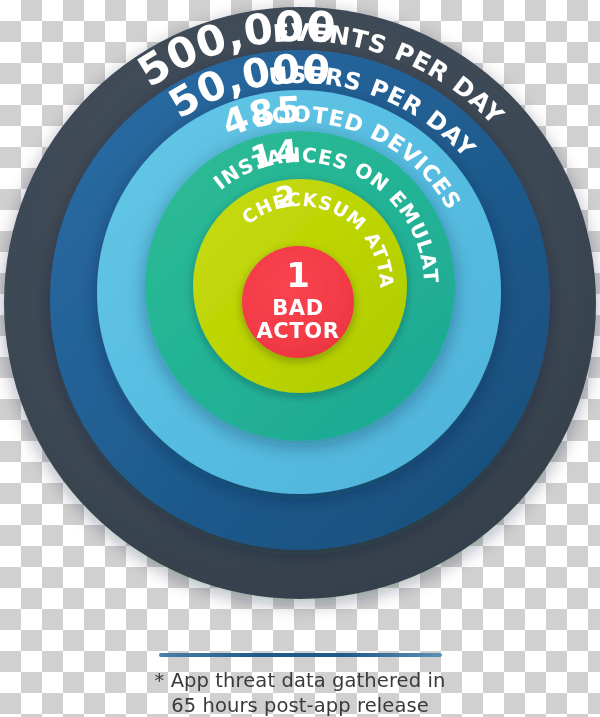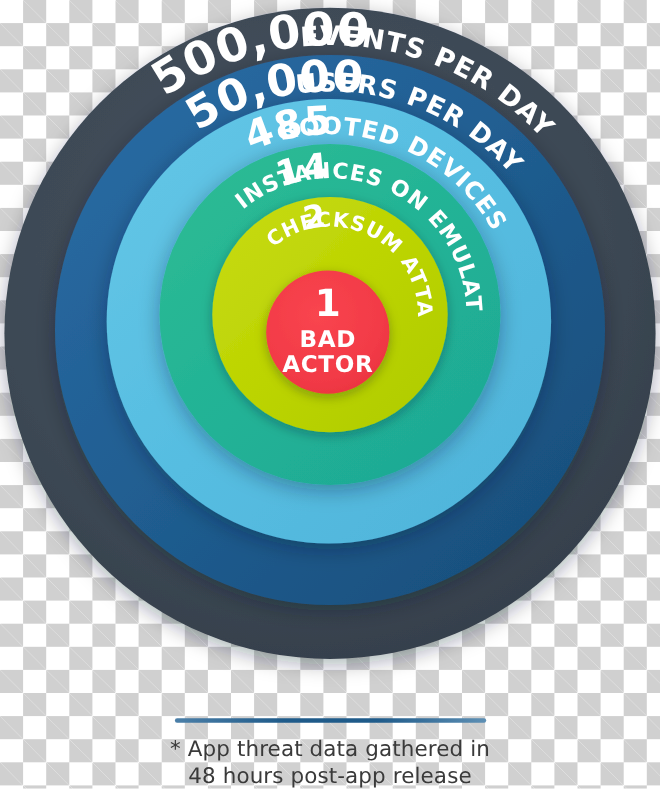--- a/index.html
+++ b/index.html
@@ -192,16 +192,16 @@
 
       <text x="298" y="287" text-anchor="middle" font-family="'DejaVu Sans', sans-serif" font-size="34" font-weight="bold">1</text>
       <text x="298" y="315" text-anchor="middle" font-family="'DejaVu Sans', sans-serif" font-size="21" font-weight="bold" letter-spacing="0.6">BAD</text>
       <text x="298" y="338" text-anchor="middle" font-family="'DejaVu Sans', sans-serif" font-size="21" font-weight="bold" letter-spacing="0.6">ACTOR</text>
     </g>
   </svg>
 
   <div id="footer">
     <div id="footer-rule"></div>
     <div id="footer-note">* App threat data gathered in
-48 hours post-app release</div>
+65 hours post-app release</div>
   </div>
 
 </div>
 
 </body></html>

